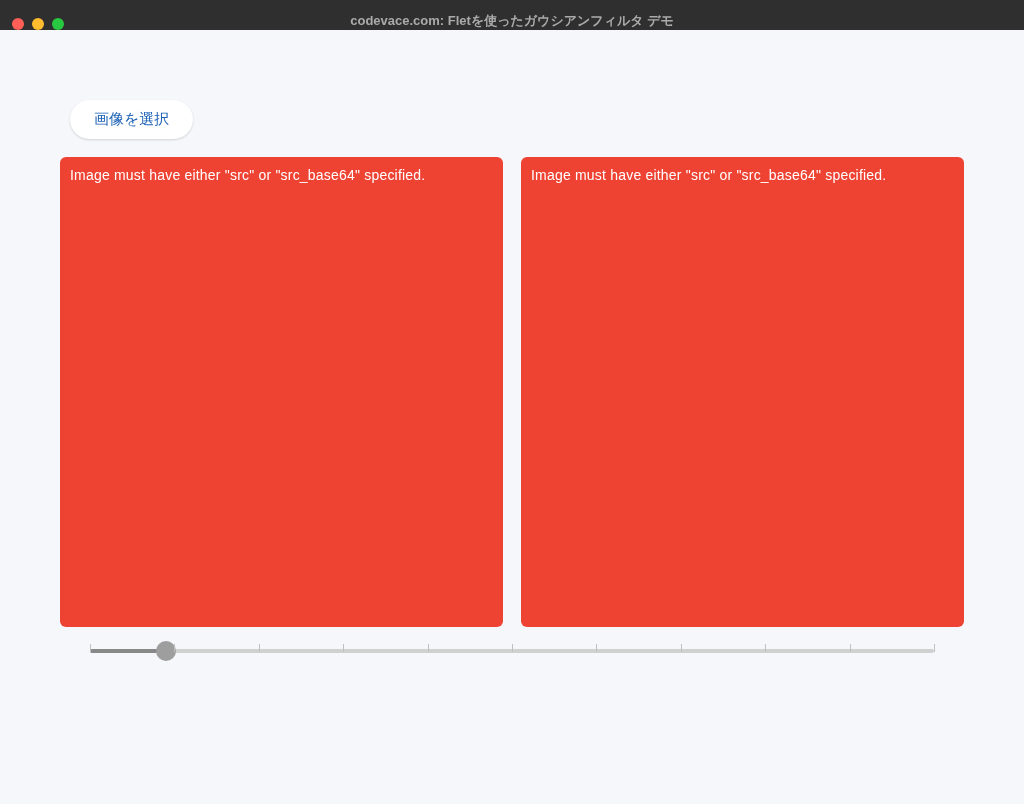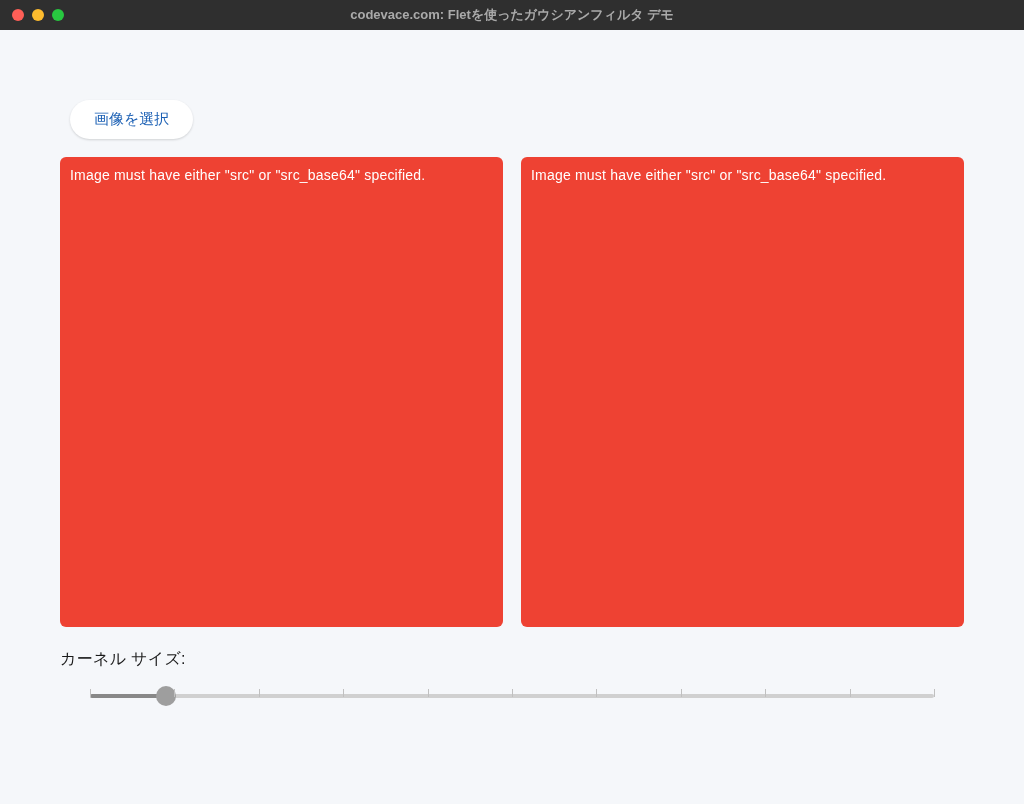--- a/index.html
+++ b/index.html
@@ -13,21 +13,21 @@
       background: #f5f7fa;
       width: 1024px;
       height: 804px;
       overflow: hidden;
     }
 
     .titlebar {
       background: #2f2f2f;
       height: 30px;
       display: flex;
-      align-items: center;
+      align-items: flex-end;
       position: relative;
       padding: 0 12px;
     }
 
     .traffic-lights {
       display: flex;
       gap: 8px;
       align-items: center;
     }
 
@@ -163,21 +163,20 @@
 
   <div class="image-panels">
     <div class="image-panel">
       <span>Image must have either "src" or "src_base64" specified.</span>
     </div>
     <div class="image-panel">
       <span>Image must have either "src" or "src_base64" specified.</span>
     </div>
   </div>
 
-  <div class="kernel-label">カーネル サイズ:</div>
 
   <div class="slider-container">
     <div class="slider-track">
       <div class="slider-fill"></div>
       <div class="slider-thumb"></div>
     </div>
     <div class="slider-ticks">
       <div class="tick" style="left:0%"></div>
       <div class="tick" style="left:10%"></div>
       <div class="tick" style="left:20%"></div>

